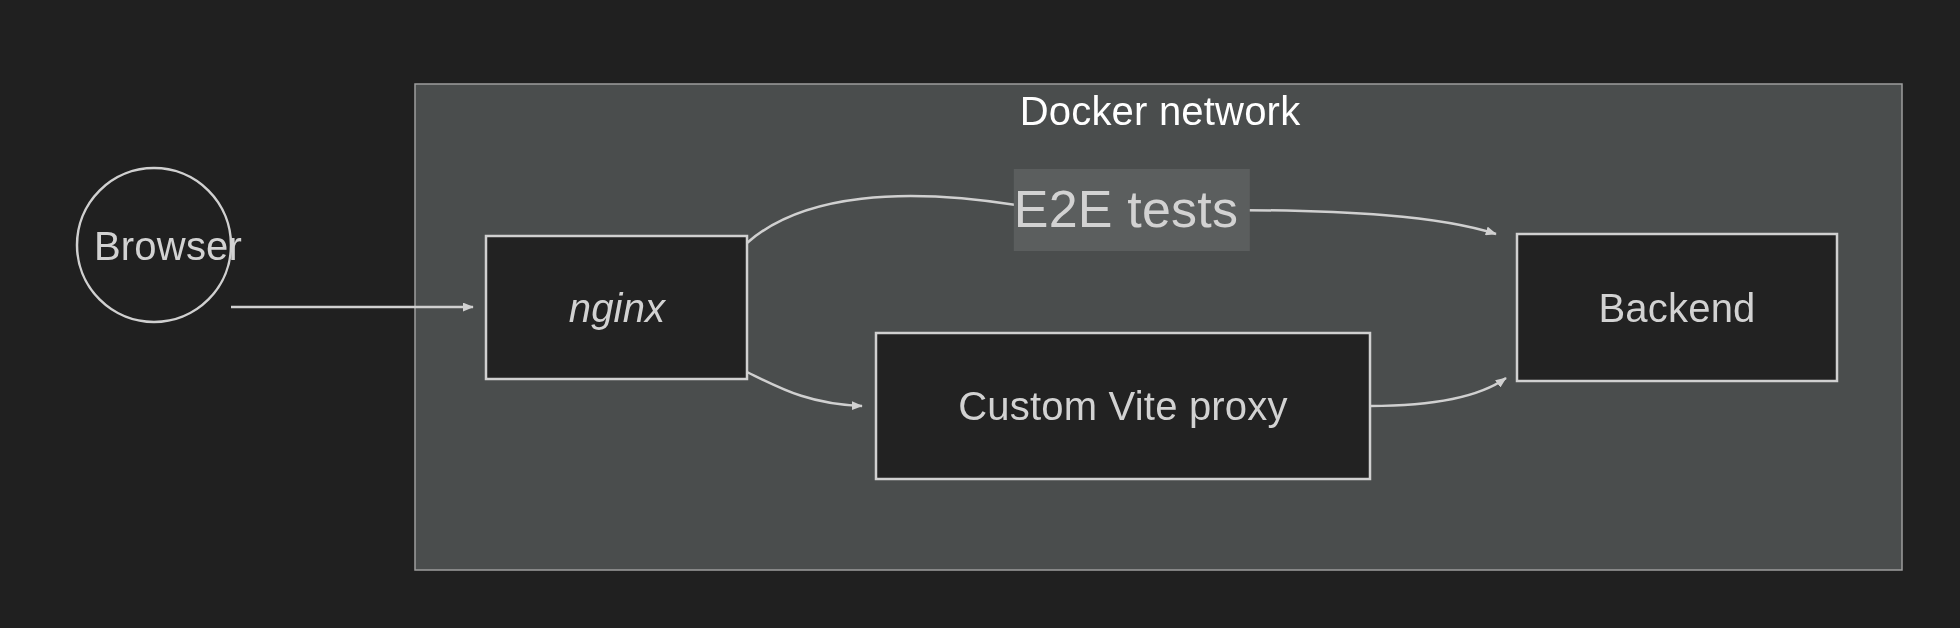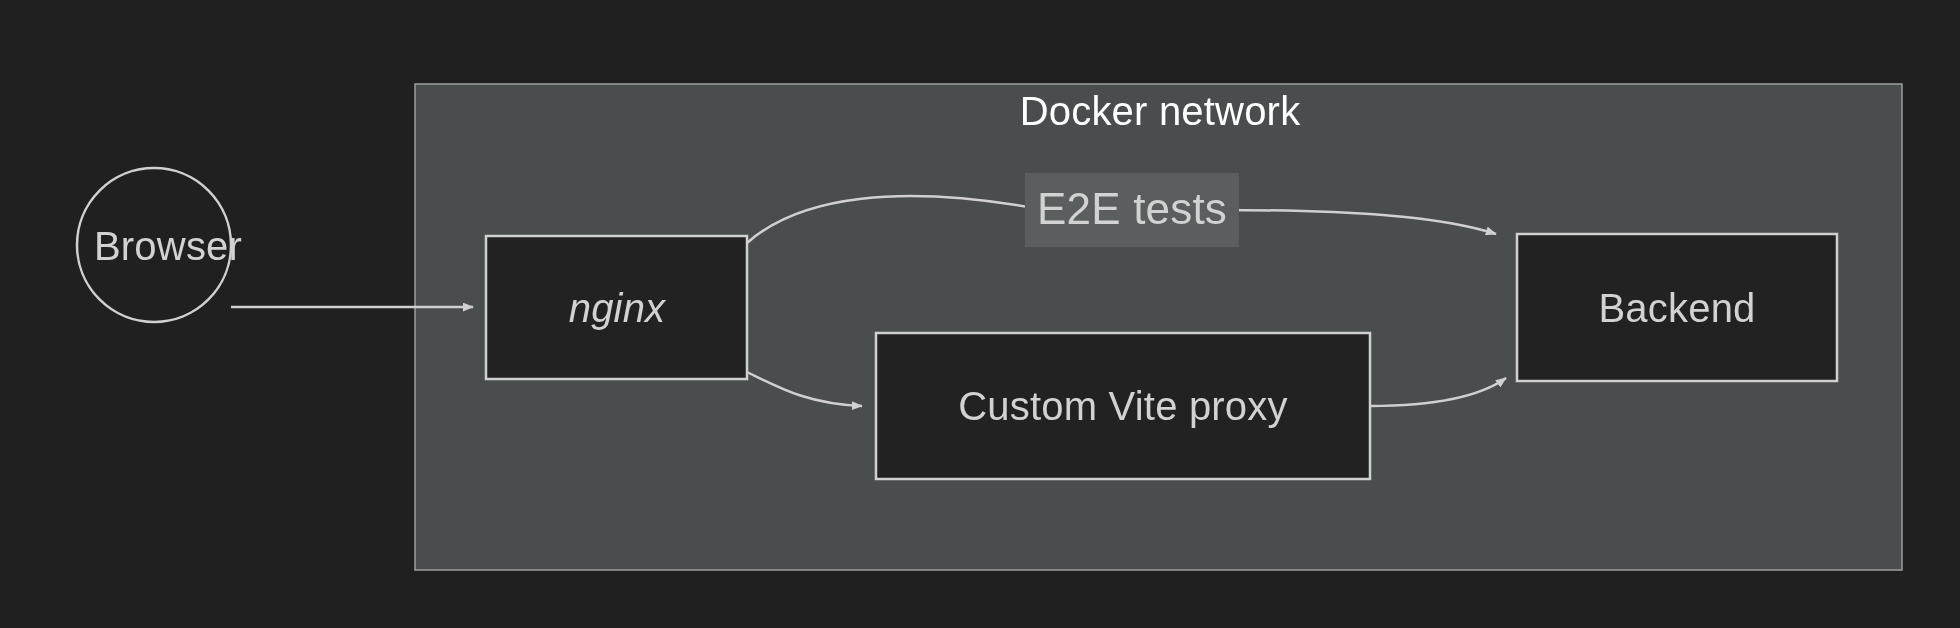--- a/index.html
+++ b/index.html
@@ -41,26 +41,26 @@
     color: #ffffff;
     font-size: 40px;
     line-height: 1;
     white-space: nowrap;
     transform: translate(-50%, -50%);
     letter-spacing: 0.2px;
   }
   .edge-label {
     position: absolute;
     color: #d2d2d2;
-    font-size: 44px;
+    font-size: 52px;
     line-height: 1;
     white-space: nowrap;
     transform: translate(-50%, -50%);
     background: #5b5e5e;
-    padding: 14px 12px 16px 12px;
+    padding: 14px 12px 16px 0;
     letter-spacing: 0.2px;
   }
 </style>
 </head>
 <body>
 
 <div id="stage">
 
   <svg id="diagram-svg" viewBox="0 0 1960 628" xmlns="http://www.w3.org/2000/svg">
     <defs>

